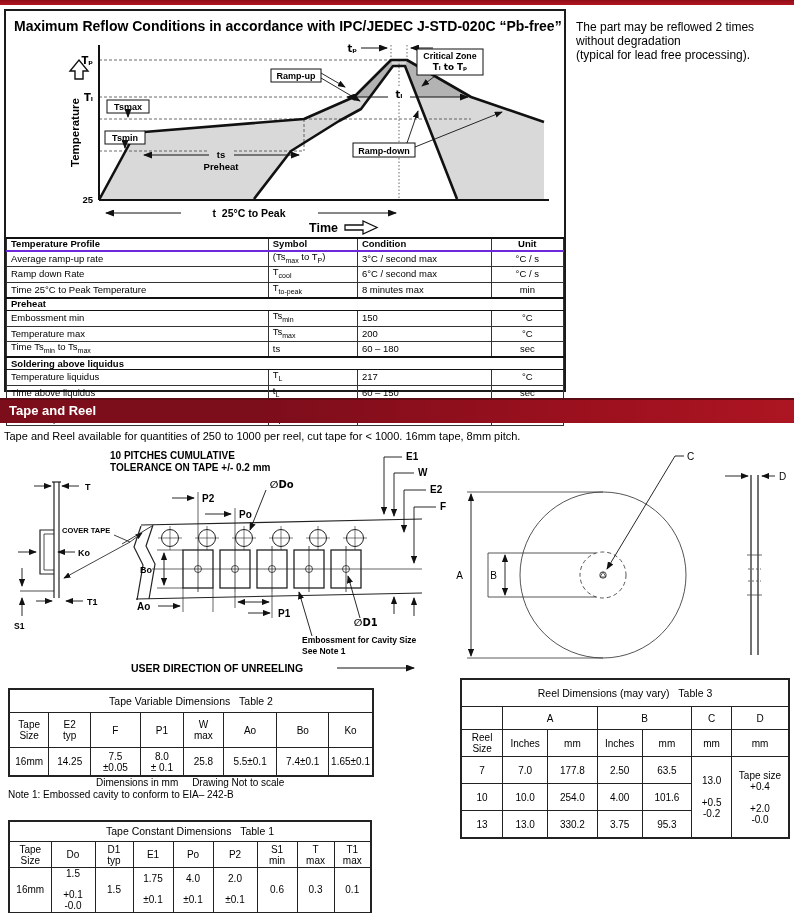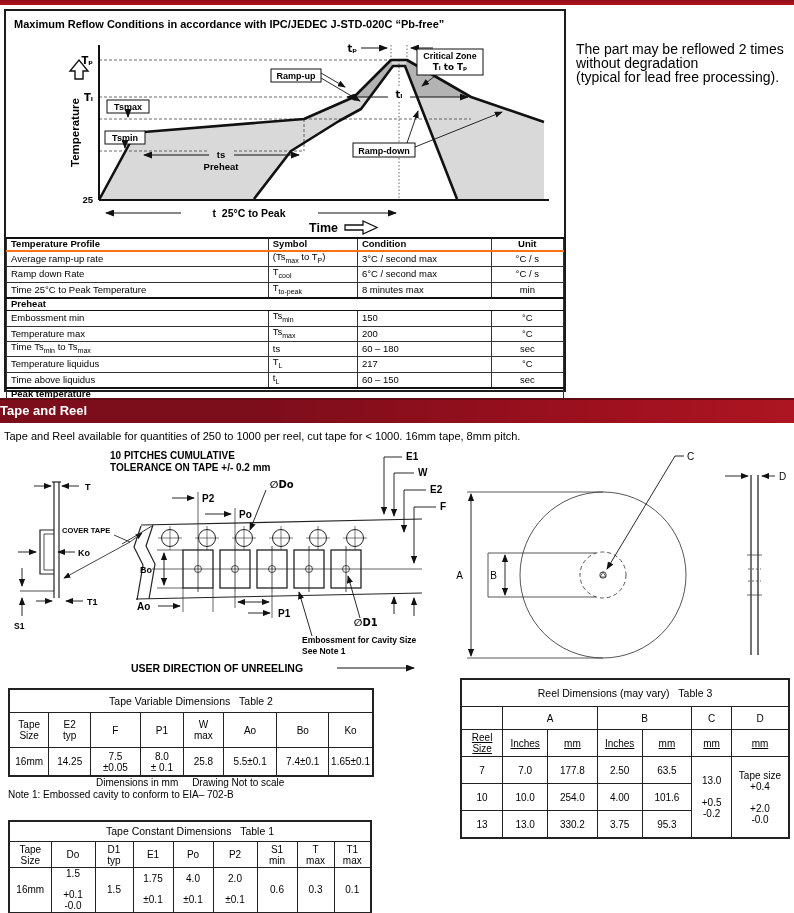--- a/index.html
+++ b/index.html
@@ -1,49 +1,49 @@
 <!DOCTYPE html>
 <html><head>
 <meta charset="utf-8">
 <style>
   html,body{margin:0;padding:0;background:#fff;}
   #page{position:relative;width:794px;height:913px;background:#fff;overflow:hidden;
         font-family:"Liberation Sans",sans-serif;color:#000;}
   .topbar{position:absolute;left:0;top:0;width:794px;height:5px;
           background:linear-gradient(#8e0f1a,#b5141f);}
   .reflow-box{position:absolute;left:4px;top:9px;width:558px;height:379px;border:2px solid #1b1b1b;}
-  .reflow-title{position:absolute;left:8px;top:7px;font-size:11px;font-weight:bold;white-space:nowrap;}
+  .reflow-title{position:absolute;left:8px;top:7px;font-size:14px;font-weight:bold;white-space:nowrap;}
   svg.chart{position:absolute;left:3px;top:24px;}
   table.temp{position:absolute;left:0;top:226px;width:100%;border-collapse:collapse;
              font-size:9.5px;border-top:2px solid #111;}
   table.temp td{border:1px solid #333;padding:0 4px;height:11px;line-height:10.5px;text-align:left;}
-  table.temp td.hd{font-weight:bold;border-bottom:2px solid #f97316;}
+  table.temp td.hd{font-weight:bold;border-bottom:2px solid #6d28d9;}
   table.temp td.sec{font-weight:bold;border-top:2px solid #111;border-bottom:1px solid #111;}
   table.temp td.c3{text-align:center;}
   table.temp sub{font-size:7px;}
-  .side-note{position:absolute;left:576px;top:42px;width:218px;font-size:14px;line-height:14px;white-space:pre-line;}
+  .side-note{position:absolute;left:576px;top:20px;width:218px;font-size:12px;line-height:14px;white-space:pre-line;}
   .banner{position:absolute;left:0;top:398px;width:794px;height:25px;box-sizing:border-box;
           background:linear-gradient(90deg,#7c0d1b 0%,#7c0d1b 32%,#9d101e 75%,#ad1522 100%);
-          border-top:2px solid #5e0a15;color:#fff;font-weight:bold;font-size:13px;line-height:22px;}
+          border-top:2px solid #5e0a15;color:#fff;font-weight:bold;font-size:13px;line-height:22px;padding-left:9px;}
   .intro{position:absolute;left:4px;top:430px;font-size:11px;}
   svg.tape{position:absolute;left:2px;top:446px;}
   svg.reel{position:absolute;left:453px;top:447px;}
   .dtab{border-collapse:collapse;font-size:10px;text-align:center;}
   .dtab td{border:1px solid #222;padding:0 2px;line-height:11px;vertical-align:middle;}
   .dtab td.ttl{font-size:10.5px;height:22px;}
   .dtab td.hd2{height:34px;border-radius:12px;}
   .dtab td.mrg{white-space:pre-line;}
   #t2wrap{position:absolute;left:8px;top:688px;width:366px;}
   #t2wrap table{width:100%;border:2px solid #222;}
   #t2wrap td.row2{height:27px;white-space:pre-line;}
   #t3wrap{position:absolute;left:460px;top:678px;width:330px;}
   #t3wrap table{width:100%;border:2px solid #222;}
   #t3wrap td.ttl{height:26px;}
   #t3wrap td.grp{height:22px;}
-  #t3wrap td.sub{height:26px;white-space:pre-line;text-decoration:underline;}
+  #t3wrap td.sub{height:26px;white-space:pre-line;}
   #t3wrap td.dat{height:26px;}
   #t1wrap{position:absolute;left:8px;top:820px;width:364px;}
   #t1wrap table{width:100%;border:2px solid #222;}
   #t1wrap td.ttl{height:19px;}
   #t1wrap td.hd2{height:25px;white-space:pre-line;}
   #t1wrap td.row2{height:44px;white-space:pre-line;line-height:10.5px;}
   .note1{position:absolute;left:96px;top:777px;font-size:10px;}
   .note2{position:absolute;left:8px;top:789px;font-size:10px;}
   .hd2,.ttl{white-space:pre-line;}
   text{font-family:"Liberation Sans",sans-serif;}
@@ -199,20 +199,23 @@
             <td class="c2">200</td>
             <td class="c3">°C</td>
           </tr>
           <tr>
             <td class="c0">Time Ts<sub>min</sub> to Ts<sub>max</sub></td>
             <td class="c1">ts</td>
             <td class="c2">60 – 180</td>
             <td class="c3">sec</td>
           </tr>
           <tr>
+            <td colspan="4" class="sec">Soldering above liquidus</td>
+          </tr>
+          <tr>
             <td class="c0">Temperature liquidus</td>
             <td class="c1">T<sub>L</sub></td>
             <td class="c2">217</td>
             <td class="c3">°C</td>
           </tr>
           <tr>
             <td class="c0">Time above liquidus</td>
             <td class="c1">t<sub>L</sub></td>
             <td class="c2">60 – 150</td>
             <td class="c3">sec</td>
@@ -455,21 +458,21 @@
             <td class="row2">8.0<br>± 0.1</td>
             <td class="row2">25.8</td>
             <td class="row2">5.5±0.1</td>
             <td class="row2">7.4±0.1</td>
             <td class="row2">1.65±0.1</td>
           </tr>
         </tbody>
     </table>
   </div>
   <div class="note1">Dimensions in mm&nbsp;&nbsp;&nbsp;&nbsp;&nbsp;Drawing Not to scale</div>
-  <div class="note2">Note 1: Embossed cavity to conform to EIA– 702-B</div>
+  <div class="note2">Note 1: Embossed cavity to conform to EIA– 242-B</div>
 
   <div id="t3wrap">
     <table class="dtab">
       <colgroup>
           <col style="width:42px">
           <col style="width:45px">
           <col style="width:50px">
           <col style="width:45px">
           <col style="width:50px">
           <col style="width:40px">

